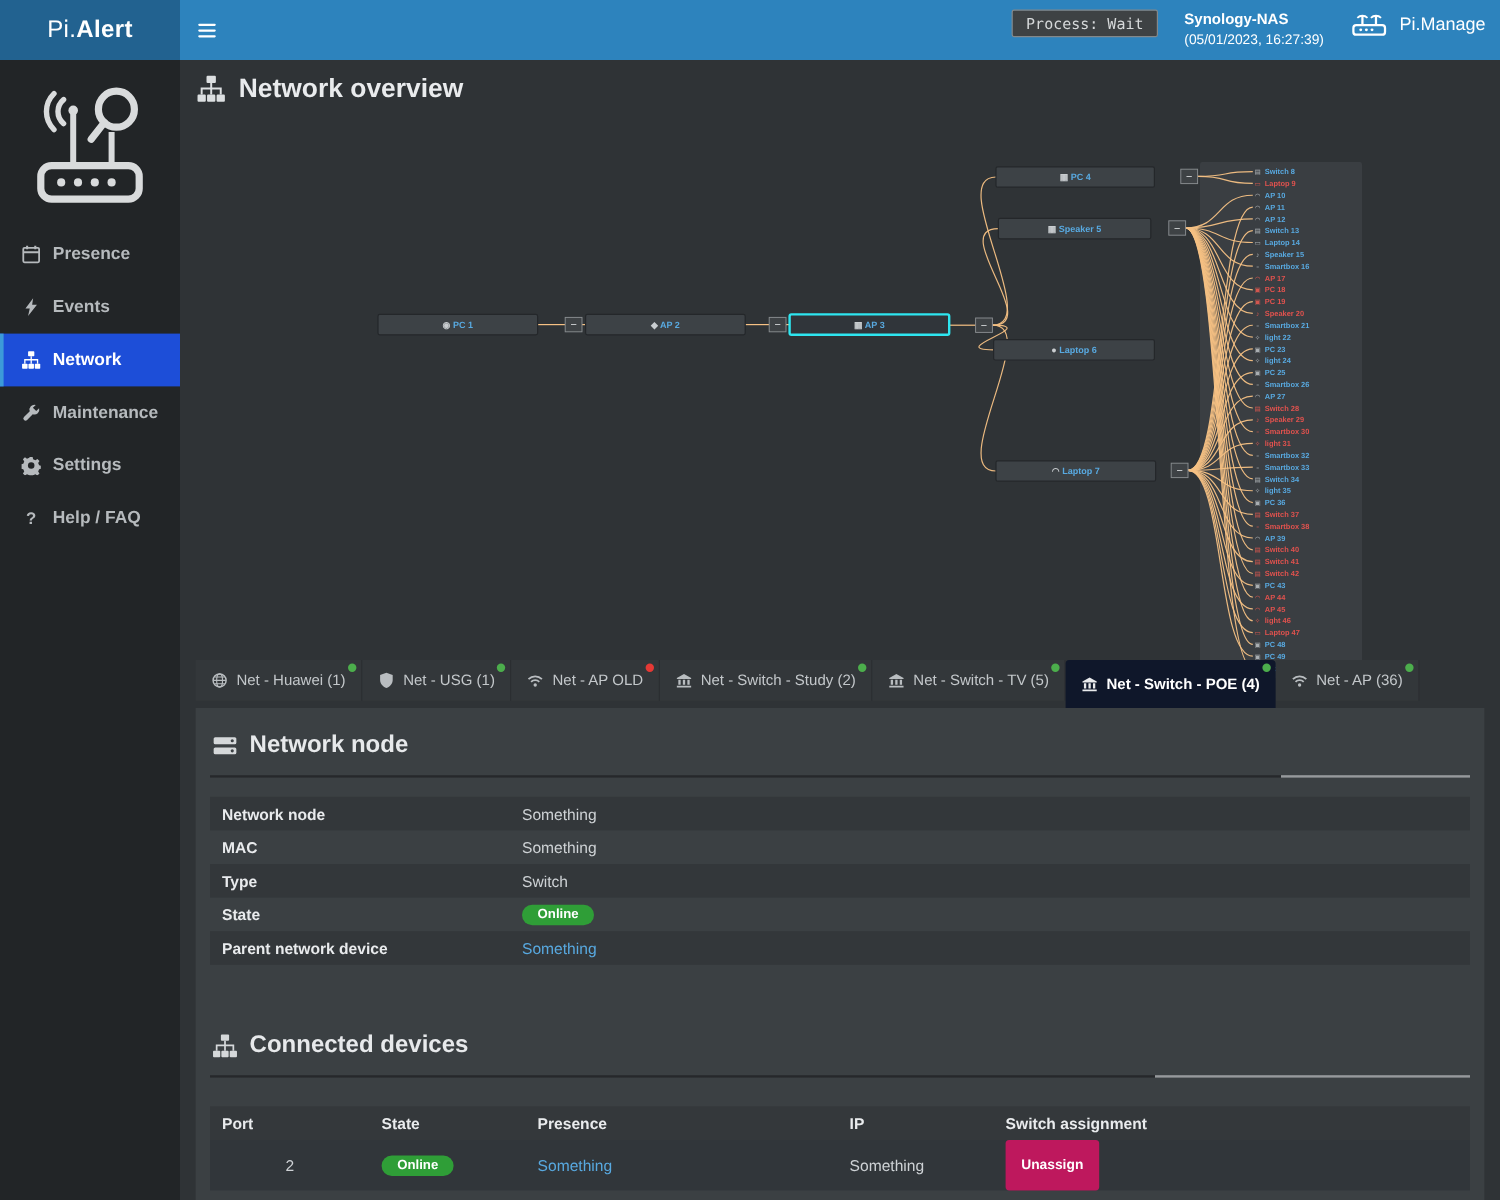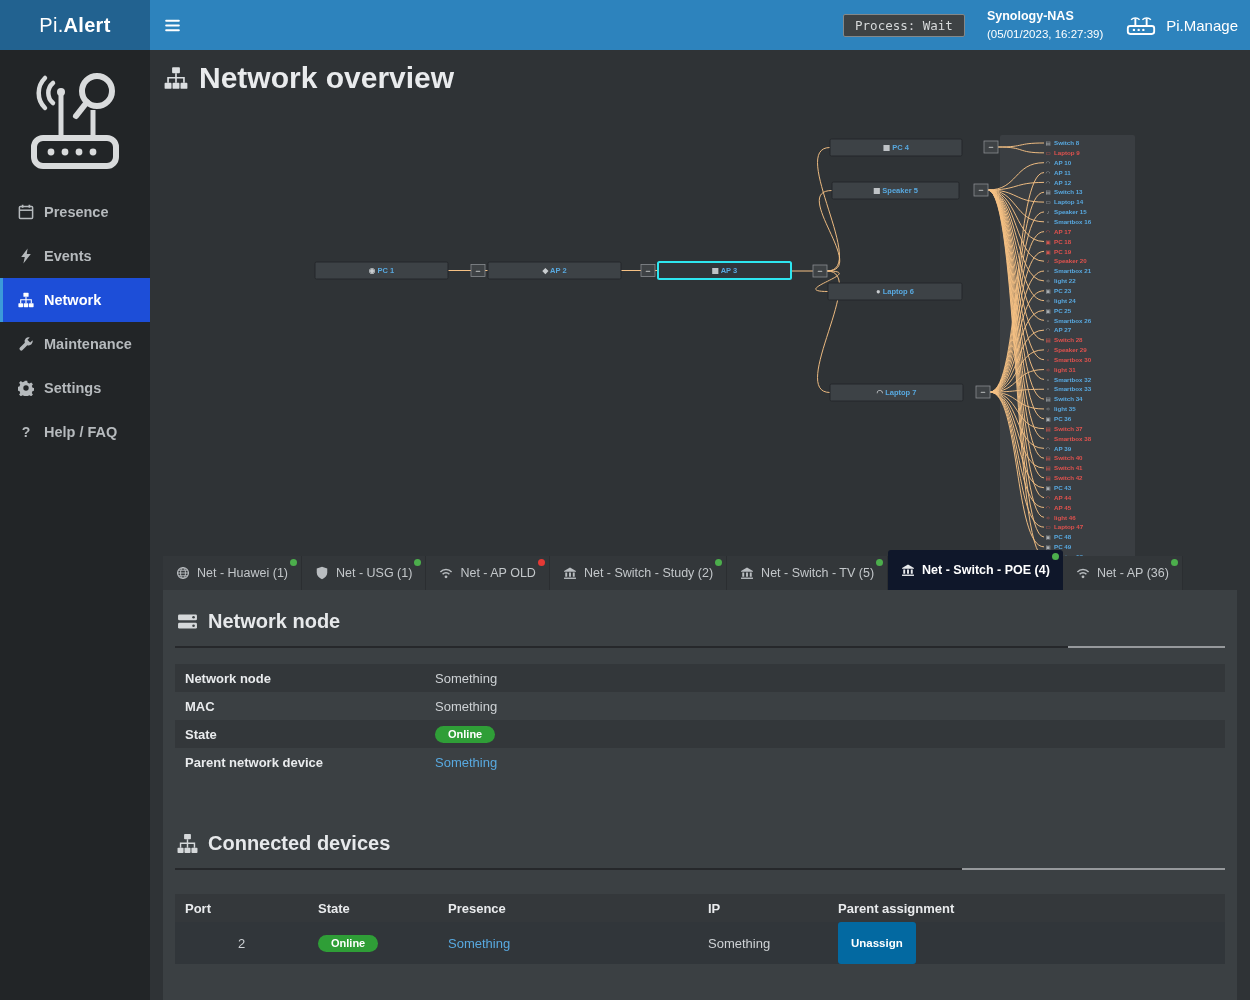--- a/index.html
+++ b/index.html
@@ -6,48 +6,48 @@
   html,body{margin:0;padding:0}
   body{font-family:"Liberation Sans",sans-serif;background:#1e2123;color:#d4d7d9}
   .screen{position:relative;width:1250px;height:1000px;overflow:hidden;background:#2f3336}
 
   
   .topbar{position:absolute;top:0;left:0;width:100%;height:50px;background:#2d83bd;display:flex;align-items:center;z-index:30}
   .brand{width:150px;height:50px;flex:0 0 150px;background:#226290;color:#fff;font-size:20px;display:flex;align-items:center;justify-content:center;letter-spacing:.3px;cursor:pointer}
   .brand b{font-weight:700}
   .menu-toggle{width:44px;height:50px;display:flex;align-items:center;justify-content:center;color:#fff;cursor:pointer}
   .menu-toggle svg{width:17px;height:17px}
-  .topbar-right{margin-left:auto;display:flex;align-items:center;gap:22px;padding-right:12px}
+  .topbar-right{margin-left:auto;display:flex;align-items:flex-start;gap:22px;padding-right:12px}
   .process-badge{font-family:"DejaVu Sans Mono",monospace;font-size:12.5px;color:#d6d9da;background:#3e4244;border:1px solid #83888a;padding:3px 11px;border-radius:2px}
   .nas-info{color:#fff;line-height:1.4}
   .nas-name{font-size:12.5px;font-weight:700}
   .nas-time{font-size:11.5px}
   .header-logo{display:flex;align-items:center;gap:9px;color:#fff;font-size:15px;cursor:pointer}
   .header-logo .h-icon{width:32px;height:24px;color:#fff}
 
   
   .sidebar{position:absolute;top:50px;left:0;width:150px;bottom:0;background:#222527}
   .side-logo{display:flex;justify-content:center;padding:12px 0 8px;color:#d9dbdc}
   .nav-item{display:flex;align-items:center;gap:10px;height:44px;padding-left:15px;color:#b6babd;font-size:14.5px;font-weight:600;cursor:pointer;border-left:3px solid transparent}
   .nav-item.active{background:#1d4ed8;border-left-color:#3c9ad9;color:#fff}
   .nav-icon{width:16px;height:16px;flex:0 0 16px;display:inline-flex;align-items:center}
   .nav-icon svg{width:100%;height:100%}
 
   
   .main{position:absolute;top:50px;left:150px;right:0;bottom:0}
-  .page-title{display:flex;align-items:center;gap:11px;margin:11px 0 0 14px;color:#e9ebed;font-size:30px;font-weight:600}
+  .page-title{display:flex;align-items:center;gap:11px;margin:11px 0 0 14px;color:#e9ebed;font-size:22px;font-weight:600}
   .h-icon{display:inline-flex}
   .h-icon svg{width:100%;height:100%}
   .page-title .h-icon{width:24px;height:24px;color:#dcdfe1}
 
   #graph{position:absolute;top:40px;left:0;width:1100px;height:500px}
   .graph-svg text{font-family:"Liberation Sans",sans-serif}
 
   
-  .tabs{position:absolute;top:500px;left:13px;right:13px;height:40px;display:flex;align-items:flex-end}
+  .tabs{position:absolute;top:500px;left:13px;right:13px;height:40px;display:flex;}
   .tab{position:relative;display:flex;align-items:center;gap:7px;height:34px;padding:0 13px;background:#33373a;color:#c3c7ca;font-size:12.5px;border-right:1px solid #2b2e31;cursor:pointer;white-space:nowrap}
   .tab .tab-icon{width:14px;height:14px;display:inline-flex;color:#b9bdc0}
   .tab.active{height:40px;background:#0f172a;color:#fff;font-weight:600;border-radius:3px 3px 0 0;border-right:none;z-index:2}
   .tab.active .tab-icon{color:#e8eaec}
   .tab-dot{position:absolute;top:3px;right:4px;width:7px;height:7px;border-radius:50%}
 
   
   .panel{position:absolute;top:540px;left:13px;right:13px;bottom:0;background:#3b4043;padding:12px 12px;overflow:hidden}
   .section-title{display:flex;align-items:center;gap:10px;margin:8px 0 0 2px;color:#e7e9eb;font-size:20px;font-weight:600}
   .section-title .h-icon{width:21px;height:21px;color:#d5d8da}
@@ -63,21 +63,21 @@
   .link{color:#58a9e0;cursor:pointer}
   .badge-online{display:inline-block;background:#2f9e37;color:#fff;font-size:11px;font-weight:700;padding:2.5px 13px;border-radius:10px}
 
   .cd-title{margin-top:56px}
   .cd-table{margin-top:24px;font-size:13px}
   .cd-head,.cd-row{display:grid;grid-template-columns:133px 130px 260px 130px 1fr;align-items:center}
   .cd-head{background:#34383b;height:28px;font-weight:700;color:#e9ebed}
   .cd-head>div,.cd-row>div{padding-left:10px}
   .cd-row{height:42px;background:#31363a;color:#ced2d5}
   .cd-port{text-align:center;padding-left:0 !important}
-  .btn-unassign{background:#0369a1;color:#fff;border:none;font-family:inherit;font-size:11.5px;font-weight:700;padding:15px 13px;border-radius:3px;cursor:pointer}
+  .btn-unassign{background:#be185d;color:#fff;border:none;font-family:inherit;font-size:11.5px;font-weight:700;padding:15px 13px;border-radius:3px;cursor:pointer}
 </style>
 </head>
 <body>
 
 <div class="screen">
 
   <header class="topbar">
     <div class="brand">
       <span>Pi.</span>
         <b>Alert</b>
@@ -573,20 +573,24 @@
       <div class="nn-table" id="node-table">
           <div class="nn-row">
             <div class="nn-label">Network node</div>
             <div class="nn-value"><span>Something</span></div>
           </div>
           <div class="nn-row">
             <div class="nn-label">MAC</div>
             <div class="nn-value"><span>Something</span></div>
           </div>
           <div class="nn-row">
+            <div class="nn-label">Type</div>
+            <div class="nn-value"><span>Switch</span></div>
+          </div>
+          <div class="nn-row">
             <div class="nn-label">State</div>
             <div class="nn-value"><span class="badge-online">Online</span></div>
           </div>
           <div class="nn-row">
             <div class="nn-label">Parent network device</div>
             <div class="nn-value"><span class="link">Something</span></div>
           </div>
         </div>
 
       <h2 class="section-title cd-title">
@@ -601,21 +605,21 @@
           </span>
         <span>Connected devices</span>
       </h2>
       <div class="hr hr2"></div>
       <div class="cd-table" id="cd-table">
           <div class="cd-head">
             <div>Port</div>
             <div>State</div>
             <div>Presence</div>
             <div>IP</div>
-            <div>Parent assignment</div>
+            <div>Switch assignment</div>
           </div>
           <div class="cd-row">
             <div class="cd-port">2</div>
             <div><span class="badge-online">Online</span></div>
             <div><span class="link">Something</span></div>
             <div>Something</div>
             <div><button class="btn-unassign">Unassign</button></div>
           </div>
         </div>
     </section>

